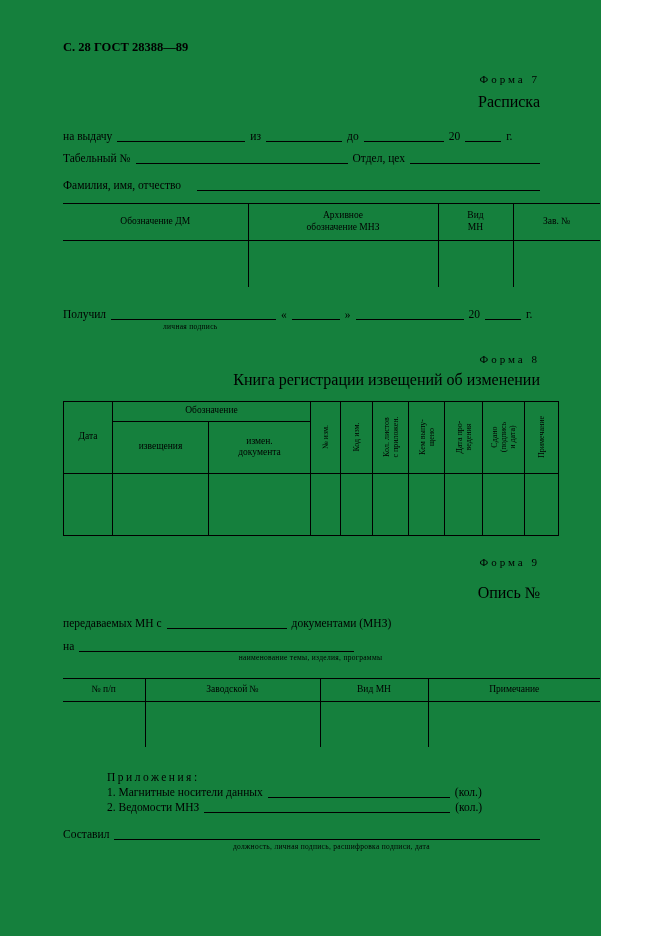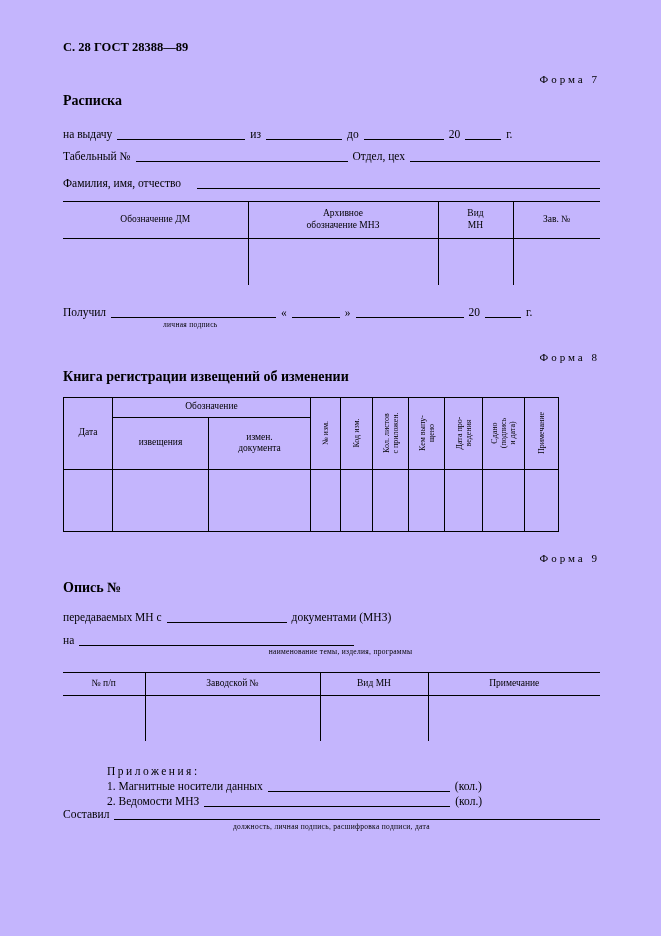--- a/index.html
+++ b/index.html
@@ -1,30 +1,30 @@
 <!DOCTYPE html>
 <html><head>
 <meta charset="utf-8">
 <style>
   * { margin:0; padding:0; box-sizing:border-box; }
   html,body { background:#ffffff; }
   .page {
     position:relative;
-    width:661px; height:936px;
-    background:#c4b5fd;
+    width:601px; height:936px;
+    background:#15803d;
     color:#000;
     font-family:"Liberation Serif", serif;
     overflow:hidden;
   }
   .content { padding:40px 61px 0 63px; }
 
   .doc-header { font-weight:bold; font-size:12.5px; }
 
   .form-label { text-align:right; font-size:11px; letter-spacing:3px; }
-  .center-title { text-align:left; font-weight:bold; font-size:14px; }
+  .center-title { text-align:right; font-weight:normal; font-size:16px; }
 
   .fill-line { display:flex; align-items:flex-end; font-size:11.5px; white-space:nowrap; }
   .fill-line > * + * { margin-left:5px; }
   .fill-line.centered { justify-content:flex-start; }
   .blank { display:inline-block; border-bottom:1px solid #000; height:13px; }
   .grow { flex:1 1 auto; }
   .w36{width:36px;} .w48{width:48px;} .w76{width:76px;} .w80{width:80px;}
   .w108{width:108px;} .w120{width:120px;} .w128{width:128px;} .w165{width:165px;}
   .w182{width:182px;} .w212{width:212px;} .w246{width:246px;} .w275{width:275px;}
 
@@ -81,21 +81,21 @@
   .fl9 { margin-top:20px; }
   .t9title { margin-top:16px; }
   .f9line1 { margin-top:14px; }
   .f9line2 { margin-top:10px; }
   .cap-theme { margin-top:1px; text-align:center; width:320px; margin-left:auto; margin-right:auto; padding-left:18px; }
   .tbl9 { margin-top:16px; }
 
   .attachments { margin-top:24px; margin-left:44px; font-size:11.5px; }
   .attach-title { letter-spacing:2.5px; }
   .attach-item { margin-top:2px; }
-  .line-composed { }
+  .line-composed { margin-top:14px; }
   .cap-composed { margin-top:2px; margin-left:170px; }
 </style>
 </head>
 <body>
 
 <div class="page">
   <div class="content">
 
     <div class="doc-header">С. 28 ГОСТ 28388—89</div>
 

